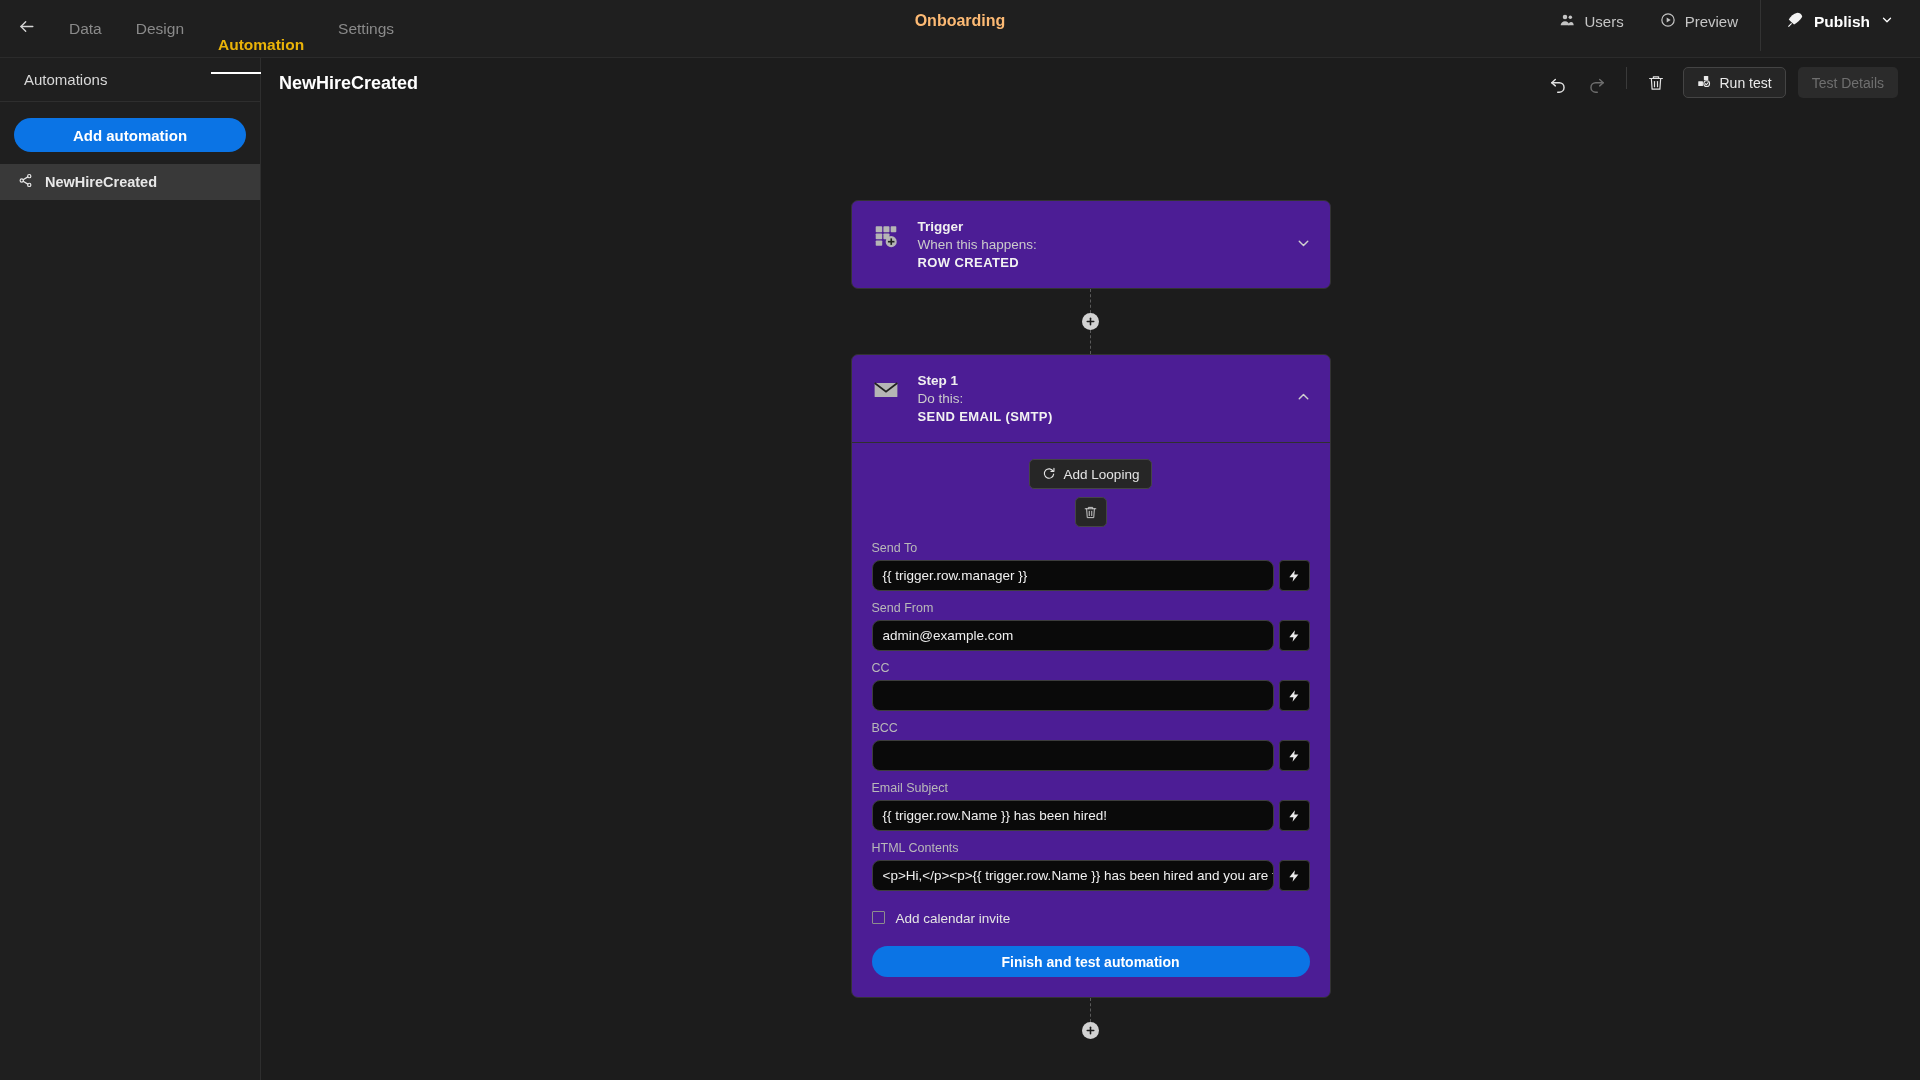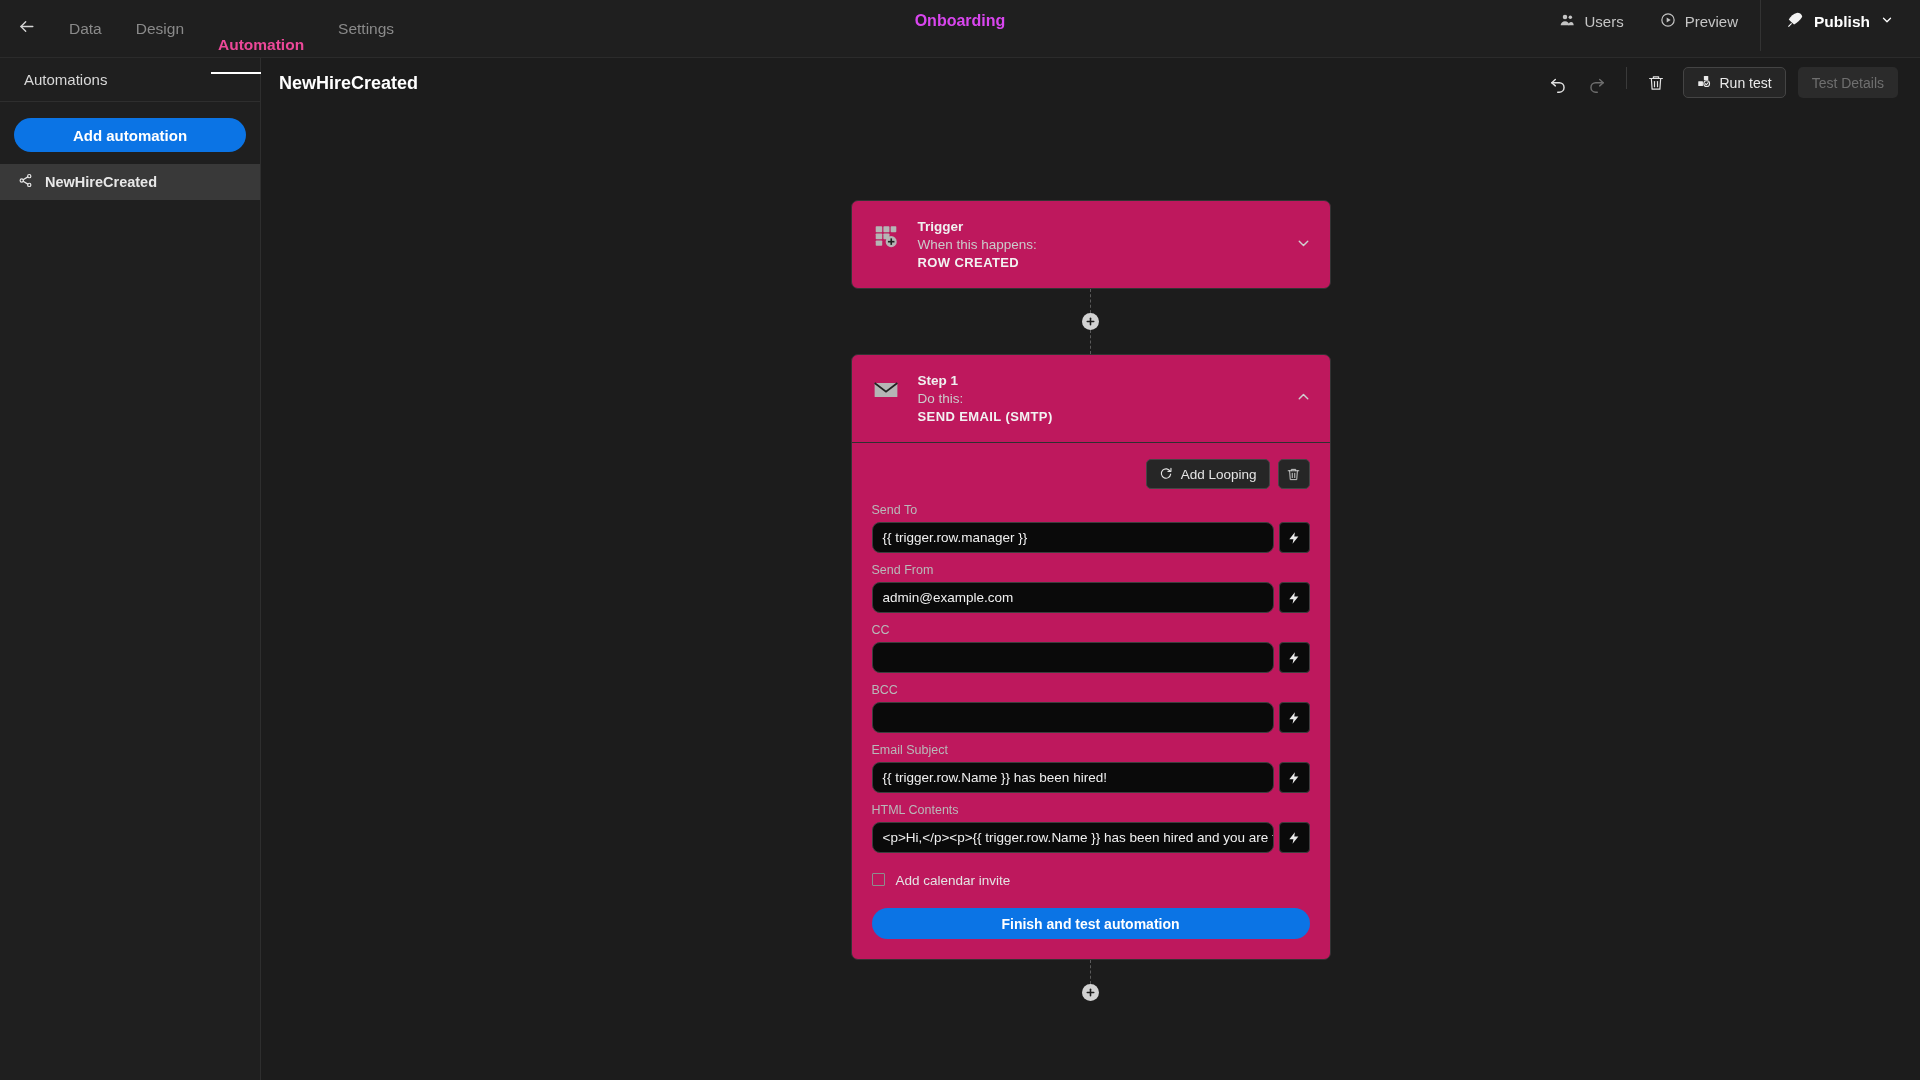--- a/index.html
+++ b/index.html
@@ -29,32 +29,32 @@
   .nav-tab {
     position: relative;
     height: 58px;
     padding: 0 17px;
     display: flex; align-items: center;
     font-size: 15.5px;
     color: #8a8a8a;
     white-space: nowrap;
     justify-content: flex-end;
   }
-  .nav-tab.active { color: #ec4899; font-weight: bold; margin-top: 33px; }
+  .nav-tab.active { color: #eab308; font-weight: bold; margin-top: 33px; }
   .nav-tab.active::after {
     content: "";
     position: absolute; left: 10px; right: 10px; bottom: 0;
     height: 2px; background: #ffffff;
   }
   .win-title {
     position: absolute;
     left: 0; right: 0; top: 0;
     height: 42px;
     display: flex; align-items: center; justify-content: center;
-    font-size: 16px; font-weight: bold; color: #d946ef;
+    font-size: 16px; font-weight: bold; color: #fdba74;
     pointer-events: none;
   }
   .top-right {
     margin-left: auto;
     display: flex; align-items: flex-end;
     height: 44px;
     position: relative; z-index: 3;
   }
   .top-item {
     display: flex; align-items: center; gap: 9px;
@@ -157,21 +157,21 @@
     position: relative;
     overflow: hidden;
   }
   .flow {
     position: absolute;
     left: 0; right: 0; top: 92px;
     display: flex; flex-direction: column; align-items: center;
   }
   .card {
     width: 480px;
-    background: #be185d;
+    background: #4c1d95;
     border: 1px solid #333333;
     border-radius: 7px;
   }
   .card-head {
     display: flex; align-items: flex-start;
     padding: 18px 18px 18px 20px;
     gap: 18px;
     position: relative;
   }
   .card-icon {
@@ -191,21 +191,21 @@
     position: absolute; right: 18px; top: 50%;
     transform: translateY(-50%);
     color: #cfcfcf;
   }
   .card-body {
     border-top: 1px solid #303030;
     padding: 16px 20px 20px 20px;
   }
   .body-tools {
     display: flex; justify-content: flex-end; align-items: center;
-    gap: 8px; margin-bottom: 14px;
+    gap: 8px; margin-bottom: 14px; flex-direction: column;
   }
   .loop-btn {
     height: 30px;
     display: flex; align-items: center; gap: 8px;
     padding: 0 12px;
     background: #262626; border: 1px solid #454545;
     border-radius: 5px; color: #e4e4e4; font-size: 13.5px;
     font-family: "Liberation Sans", sans-serif;
   }
   .trash-btn {

